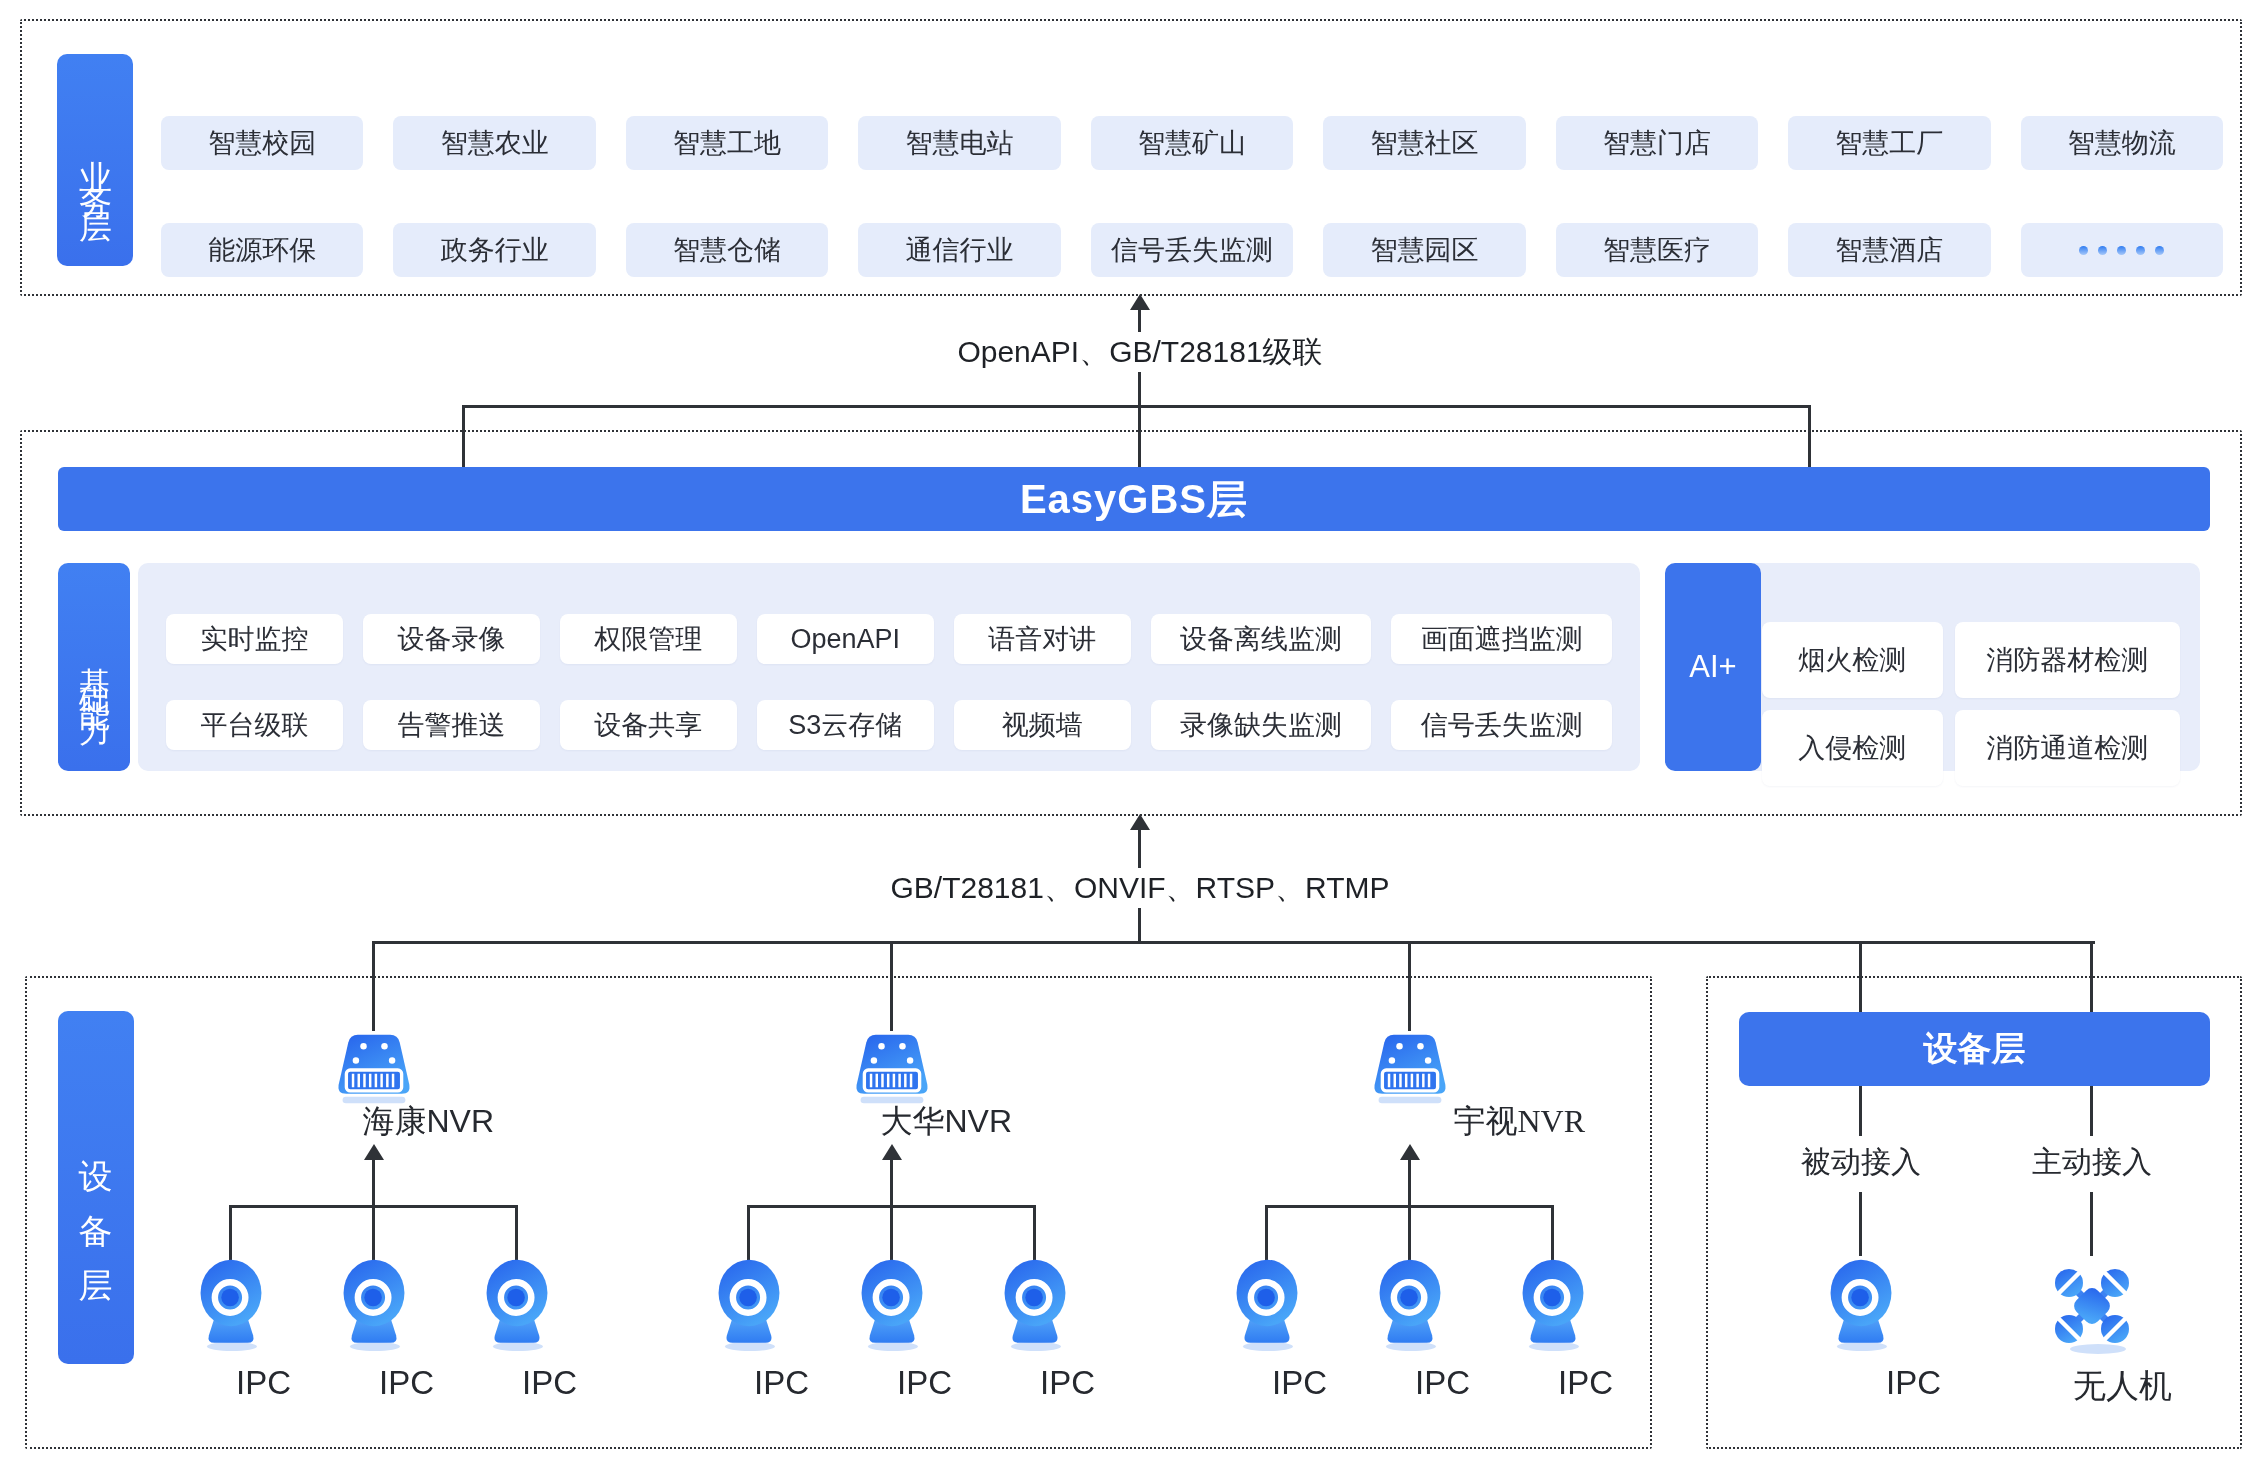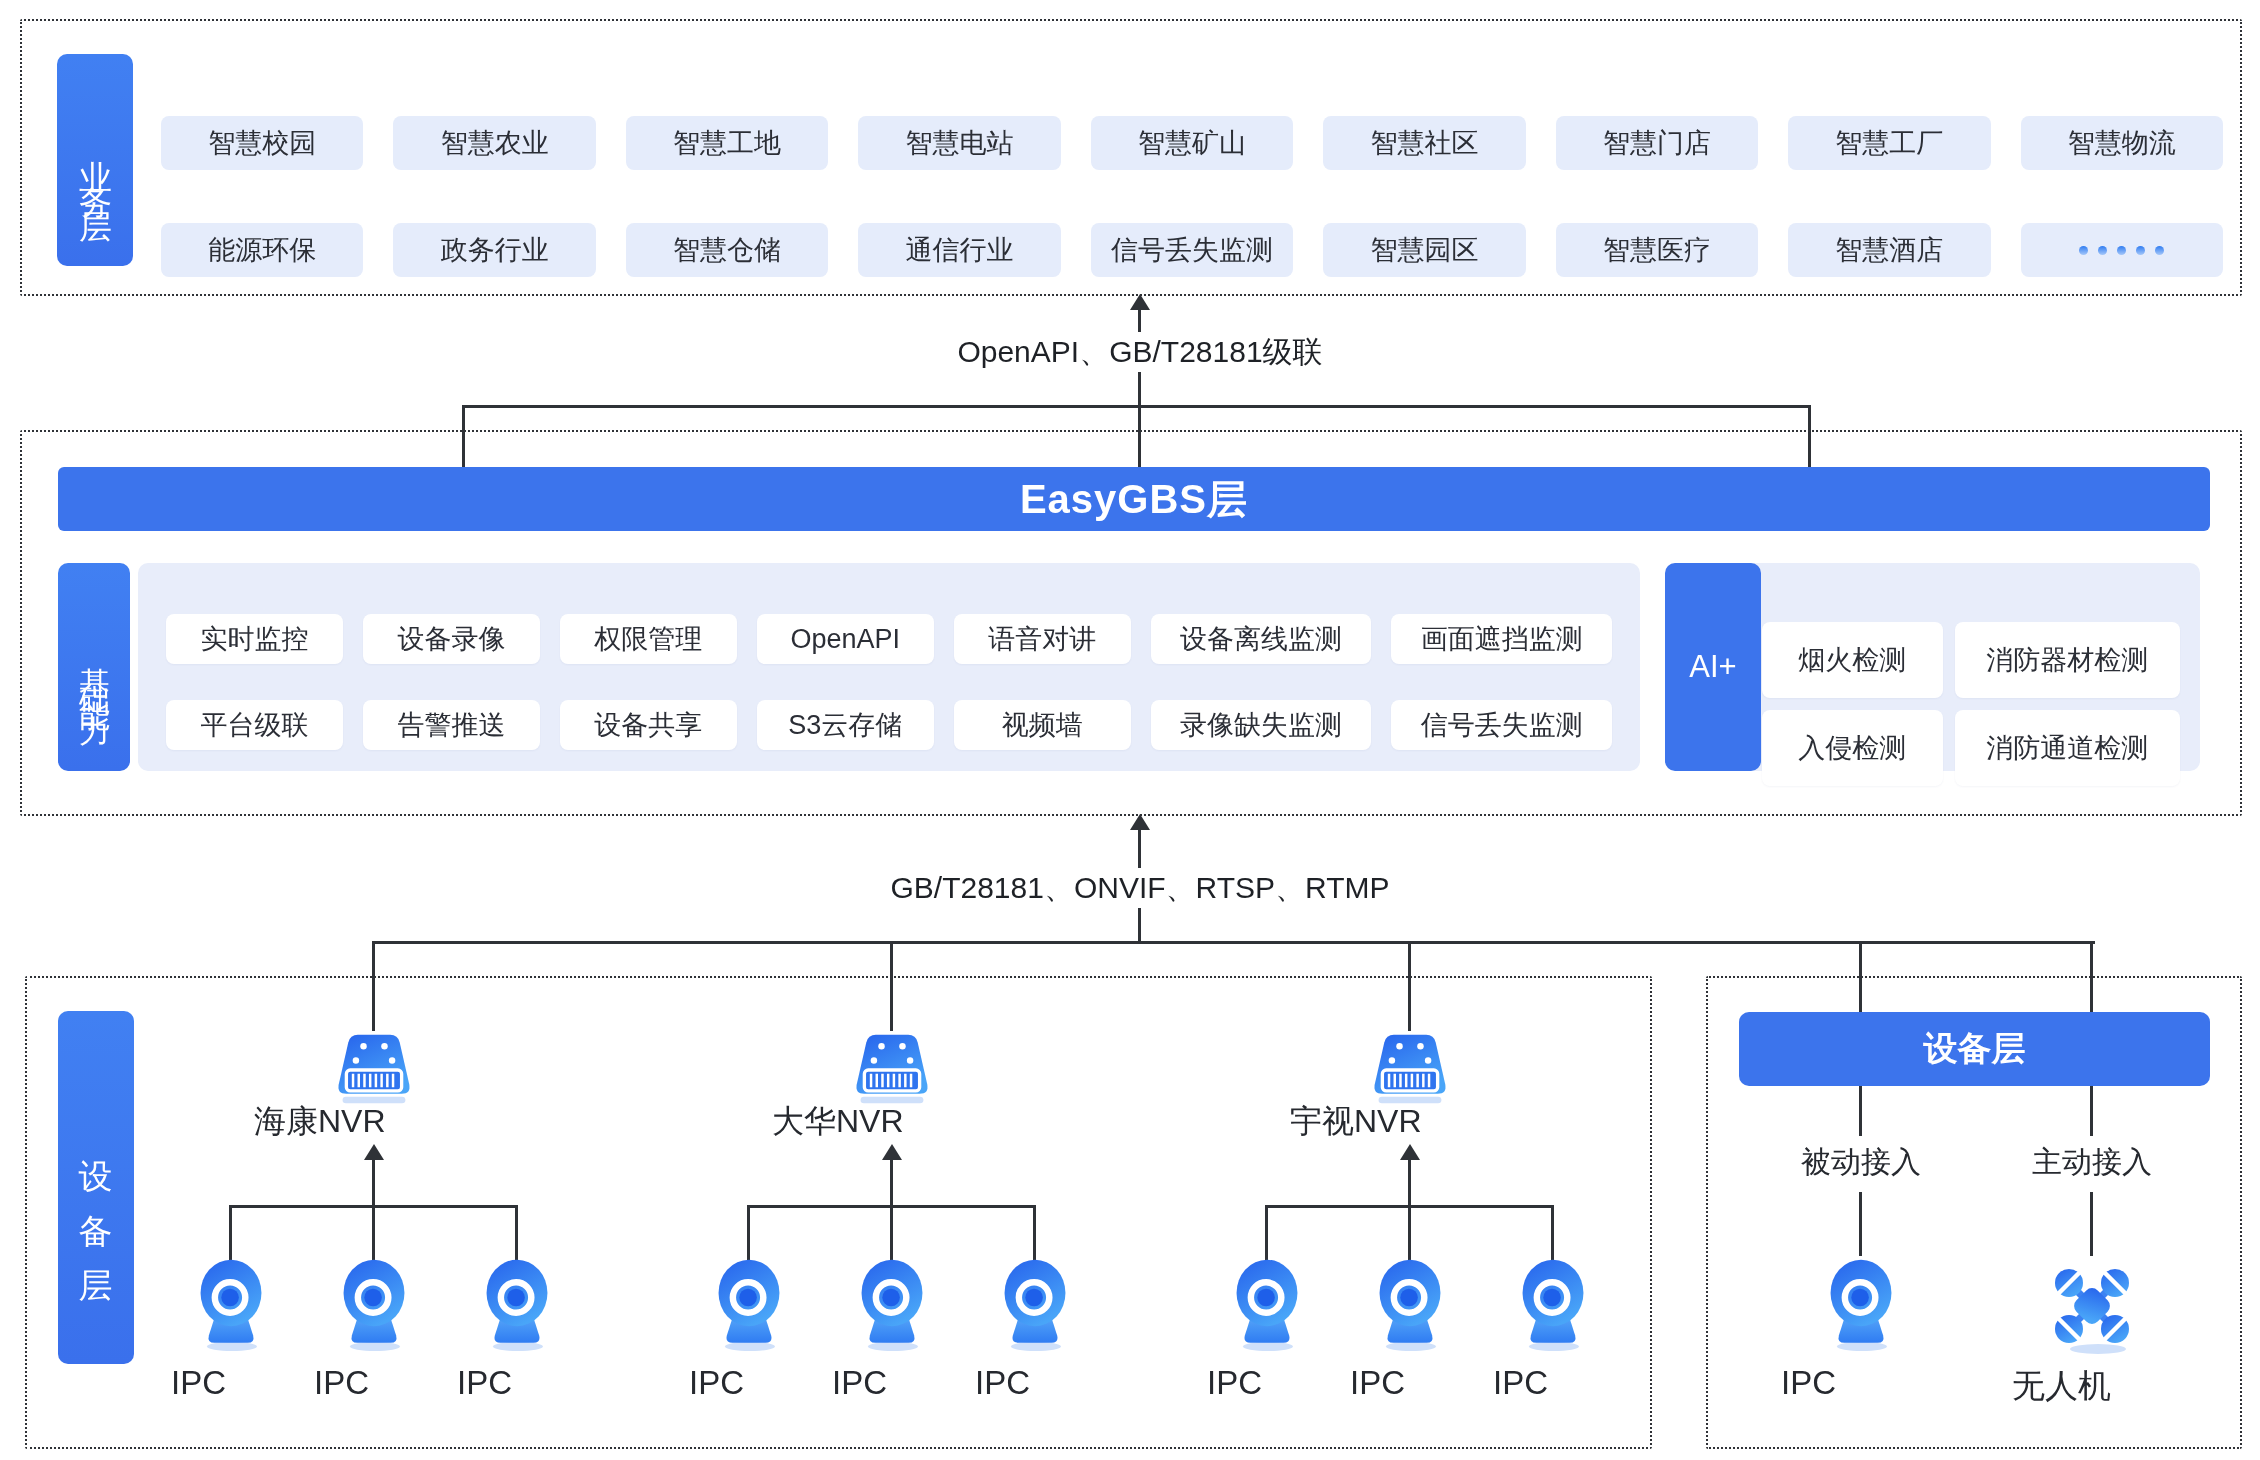--- a/index.html
+++ b/index.html
@@ -33,21 +33,21 @@
   .banner-device{border-radius:10px;font-size:34px;}
   .ai-pill{position:absolute;background:#3C74EC;border-radius:10px;color:#fff;font-size:31px;font-weight:500;
            display:flex;align-items:center;justify-content:center;z-index:3;}
   
   .ln{position:absolute;background:#2F3237;z-index:2;}
   .arrow-up{position:absolute;width:0;height:0;border-left:10px solid transparent;border-right:10px solid transparent;
             border-bottom:16px solid #2F3237;z-index:2;}
   .conn-caption{position:absolute;transform:translateX(-50%);background:#fff;padding:0 16px;font-size:30px;
                 color:#1E2126;white-space:nowrap;z-index:4;line-height:40px;}
   
-  .node-label{position:absolute;text-align:left;font-size:32px;color:#26292F;z-index:3;white-space:nowrap;}
+  .node-label{position:absolute;text-align:right;font-size:32px;color:#26292F;z-index:3;white-space:nowrap;}
   .ipc-label{font-size:33px;}
   .access-label{position:absolute;transform:translateX(-50%);background:#fff;padding:0 10px;font-size:30px;
                 color:#26292F;z-index:4;white-space:nowrap;line-height:44px;}
   .icon{position:absolute;z-index:3;line-height:0;}
 </style>
 </head>
 <body>
 
 <svg width="0" height="0" style="position:absolute" aria-hidden="true">
   <defs>
@@ -259,21 +259,21 @@
         <path d="M29 5 h34 q8 0 10 8 l10 44 q2 10 -8 10 H17 q-10 0 -8 -10 L19 13 q2 -8 10 -8 Z" fill="url(#gBlue)"></path>
         <circle cx="35" cy="17" r="3.4" fill="#fff"></circle>
         <circle cx="57" cy="17" r="3.4" fill="#fff"></circle>
         <circle cx="27" cy="32" r="3.4" fill="#fff"></circle>
         <circle cx="65" cy="32" r="3.4" fill="#fff"></circle>
         <rect x="17" y="42" width="58" height="22" rx="4" fill="#2F74EF" stroke="#fff" stroke-width="3.5"></rect>
         <path d="M24 46 v14 M30 46 v14 M36 46 v14 M42 46 v14 M48 46 v14 M54 46 v14 M60 46 v14 M66 46 v14" stroke="#fff" stroke-width="2.6"></path>
         <rect x="13" y="70" width="66" height="7" rx="3.5" fill="#CFE0FA"></rect>
       </svg>
   </div>
-  <div class="node-label" style="left:1290px;top:1100px;width:240px;">宇视NVR</div>
+  <div class="node-label" style="left:1345px;top:1100px;width:240px;font-family:Liberation Serif, serif;">宇视NVR</div>
   <div class="arrow-up" style="left:1400px;top:1144px;"></div>
   <div class="ln" style="left:1408px;top:1158px;width:3px;height:48px;"></div>
   <div class="ln" style="left:1267px;top:1205px;width:286px;height:3px;"></div>
   <div class="ln" style="left:1265px;top:1205px;width:3px;height:55px;"></div>
   <div class="ln" style="left:1408px;top:1205px;width:3px;height:55px;"></div>
   <div class="ln" style="left:1551px;top:1205px;width:3px;height:55px;"></div>
   <div class="icon" style="left:1230px;top:1256px;">
     <svg width="74" height="96" viewBox="0 0 80 104">
         <ellipse cx="41" cy="98" rx="27" ry="5" fill="#CFE0FA"></ellipse>
         <path d="M25 58 h30 l9 28 q2 8 -6 8 H22 q-8 0 -6 -8 Z" fill="url(#gBlueLight)"></path>

